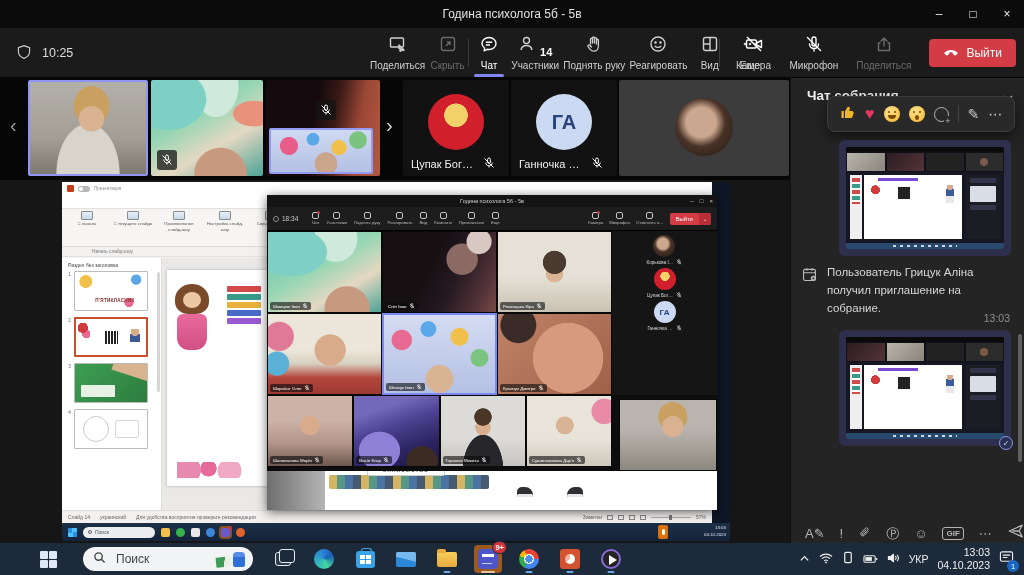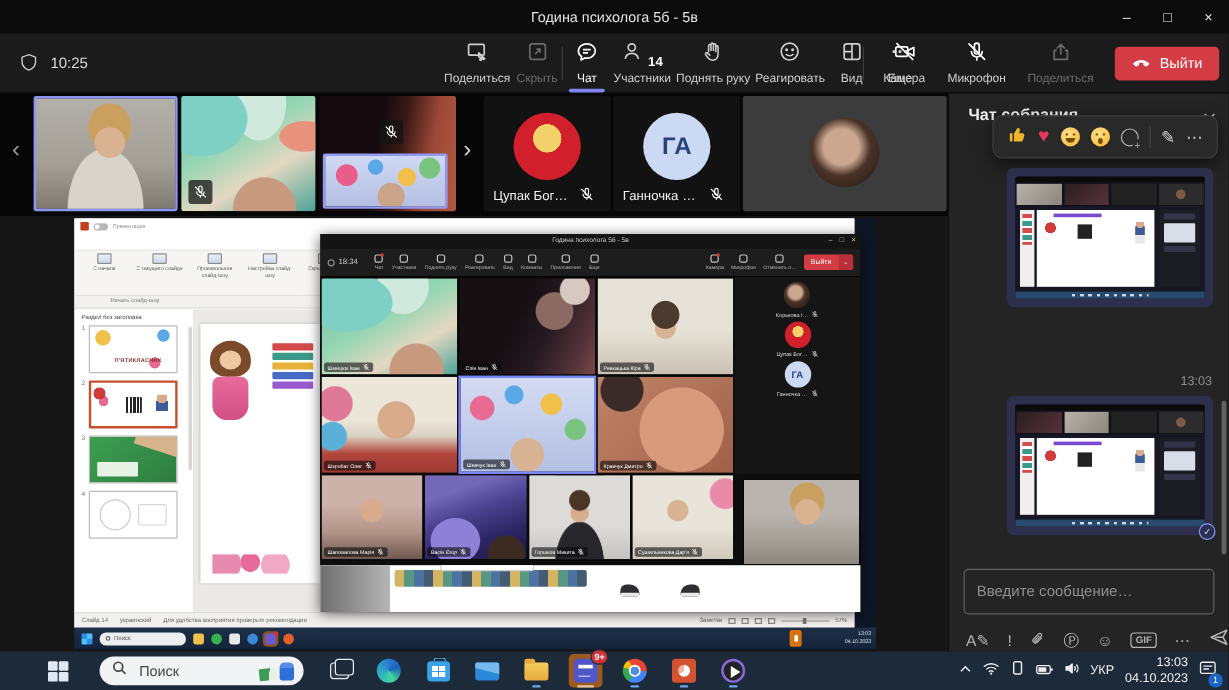--- a/index.html
+++ b/index.html
@@ -815,20 +815,29 @@
           </span>
         <span class="ms-side">
             <span></span>
             <span class="w"></span>
             <span></span>
           </span>
         <span class="ms-task"></span>
       </div>
     </div>
 
+    <div class="sys-msg">
+      <span class="sys-ic"><svg width="17" height="17" viewBox="0 0 20 20" fill="none" stroke="#bbb" stroke-width="1.3">
+            <rect x="3" y="4" width="14" height="13" rx="2"></rect>
+            <path d="M3 8h14M7 2.5v3M13 2.5v3"></path>
+            <circle cx="14.5" cy="14.5" r="3" fill="#bbb" stroke="none"></circle>
+            <path d="M13.2 14.5h2.6M14.5 13.2v2.6" stroke="#242424" stroke-width="1"></path>
+          </svg></span>
+      <span>Пользователь Грицук Аліна получил приглашение на собрание.</span>
+    </div>
     <div class="chat-time">13:03</div>
 
     <div class="msg-card" style="top:252px;">
       <div class="mini-shot">
         <span class="ms-top"></span>
         <span class="ms-vids">
             <span class="msv2"></span>
             <span class="msv1"></span>
             <span class="msv3"></span>
             <span class="msv4"></span>
@@ -844,21 +853,20 @@
             <span></span>
             <span class="w"></span>
             <span></span>
           </span>
         <span class="ms-task"></span>
       </div>
       <span class="seen">✓</span>
     </div>
     <div class="chat-scroll"></div>
 
-    <input class="chat-input" placeholder="Введите сообщение…" style="">
     <div class="compose">
       <span class="cmp">A✎</span>
       <span class="cmp">!</span>
       <span class="cmp"><svg width="13" height="13" viewBox="0 0 20 20" fill="none" stroke="#b5b5b5" stroke-width="1.5" stroke-linecap="round">
             <path d="M15.5 8.5l-6 6a3.2 3.2 0 01-4.5-4.5l6.5-6.5a2.2 2.2 0 013.2 3.2l-6.3 6.3a1.1 1.1 0 01-1.6-1.6l5.5-5.5"></path>
           </svg></span>
       <span class="cmp">Ⓟ</span>
       <span class="cmp">☺</span>
       <span class="gif-chip">GIF</span>
       <span class="cmp">⋯</span>

